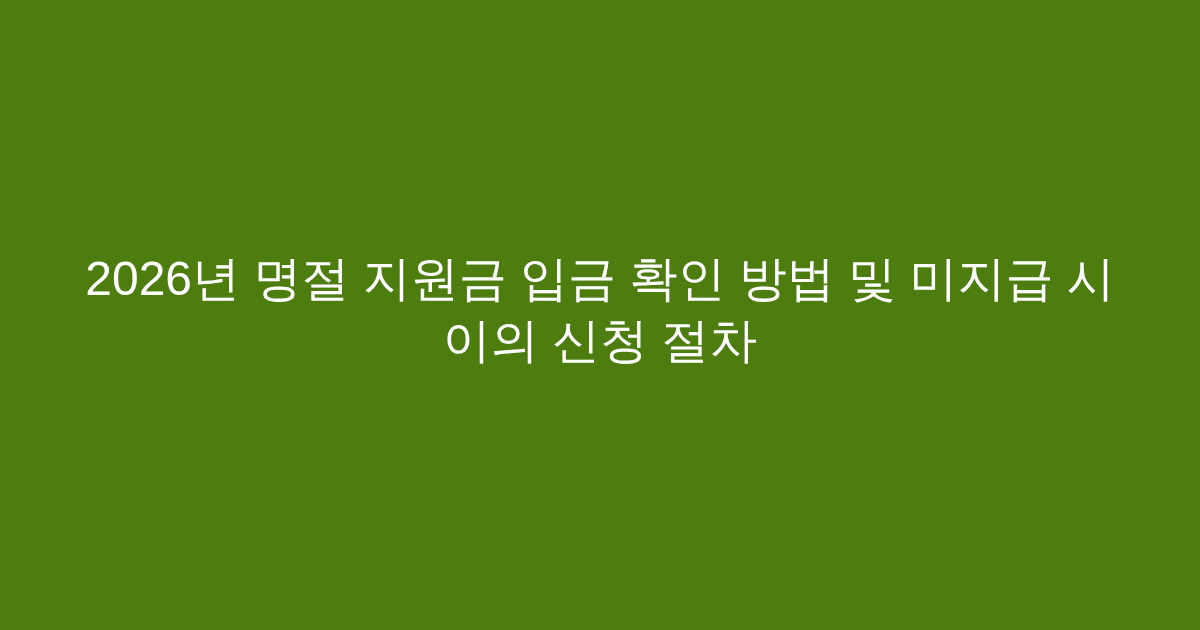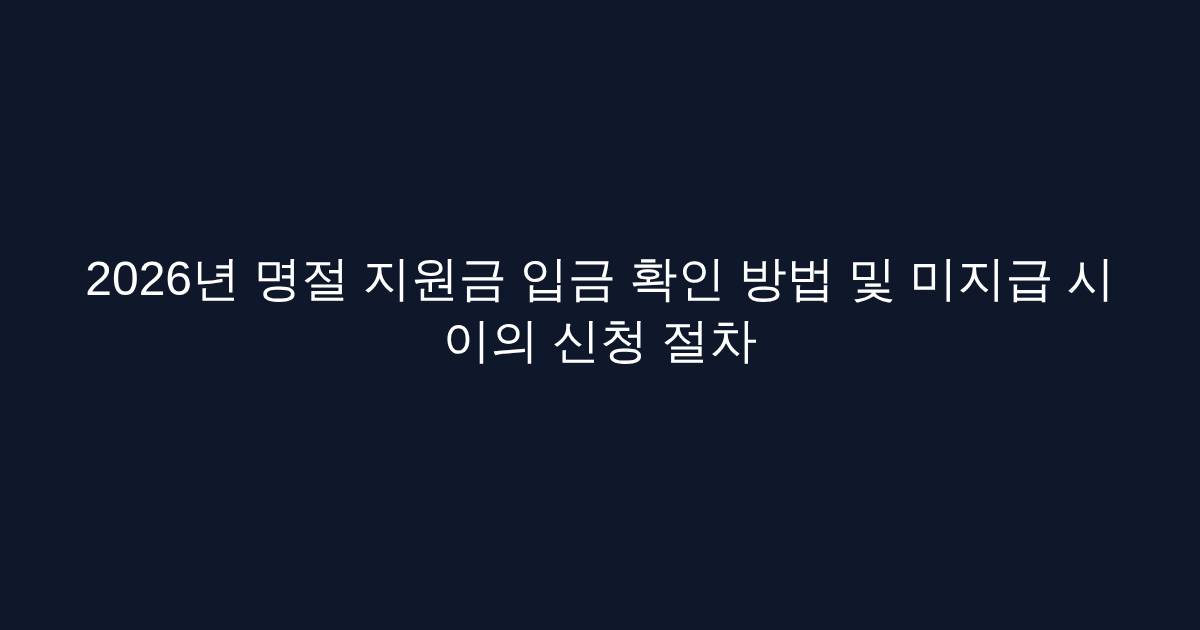--- a/index.html
+++ b/index.html
@@ -46,21 +46,21 @@
     letter-spacing: 0px;
     word-break: keep-all;
     white-space: normal;
     text-align: center;
     text-shadow: none;
   }
 </style>
 </head>
 <body>
 
-<div id="og-card" style="background-color: #0f172a;">
+<div id="og-card" style="background-color: #4d7c0f;">
 
   <div id="headline-block">
 
     <h1 id="headline" style="color: rgb(255, 255, 255);">2026년 명절 지원금 입금 확인 방법 및 미지급 시 이의 신청 절차</h1>
 
   </div>
 
 </div>
 
 </body></html>

